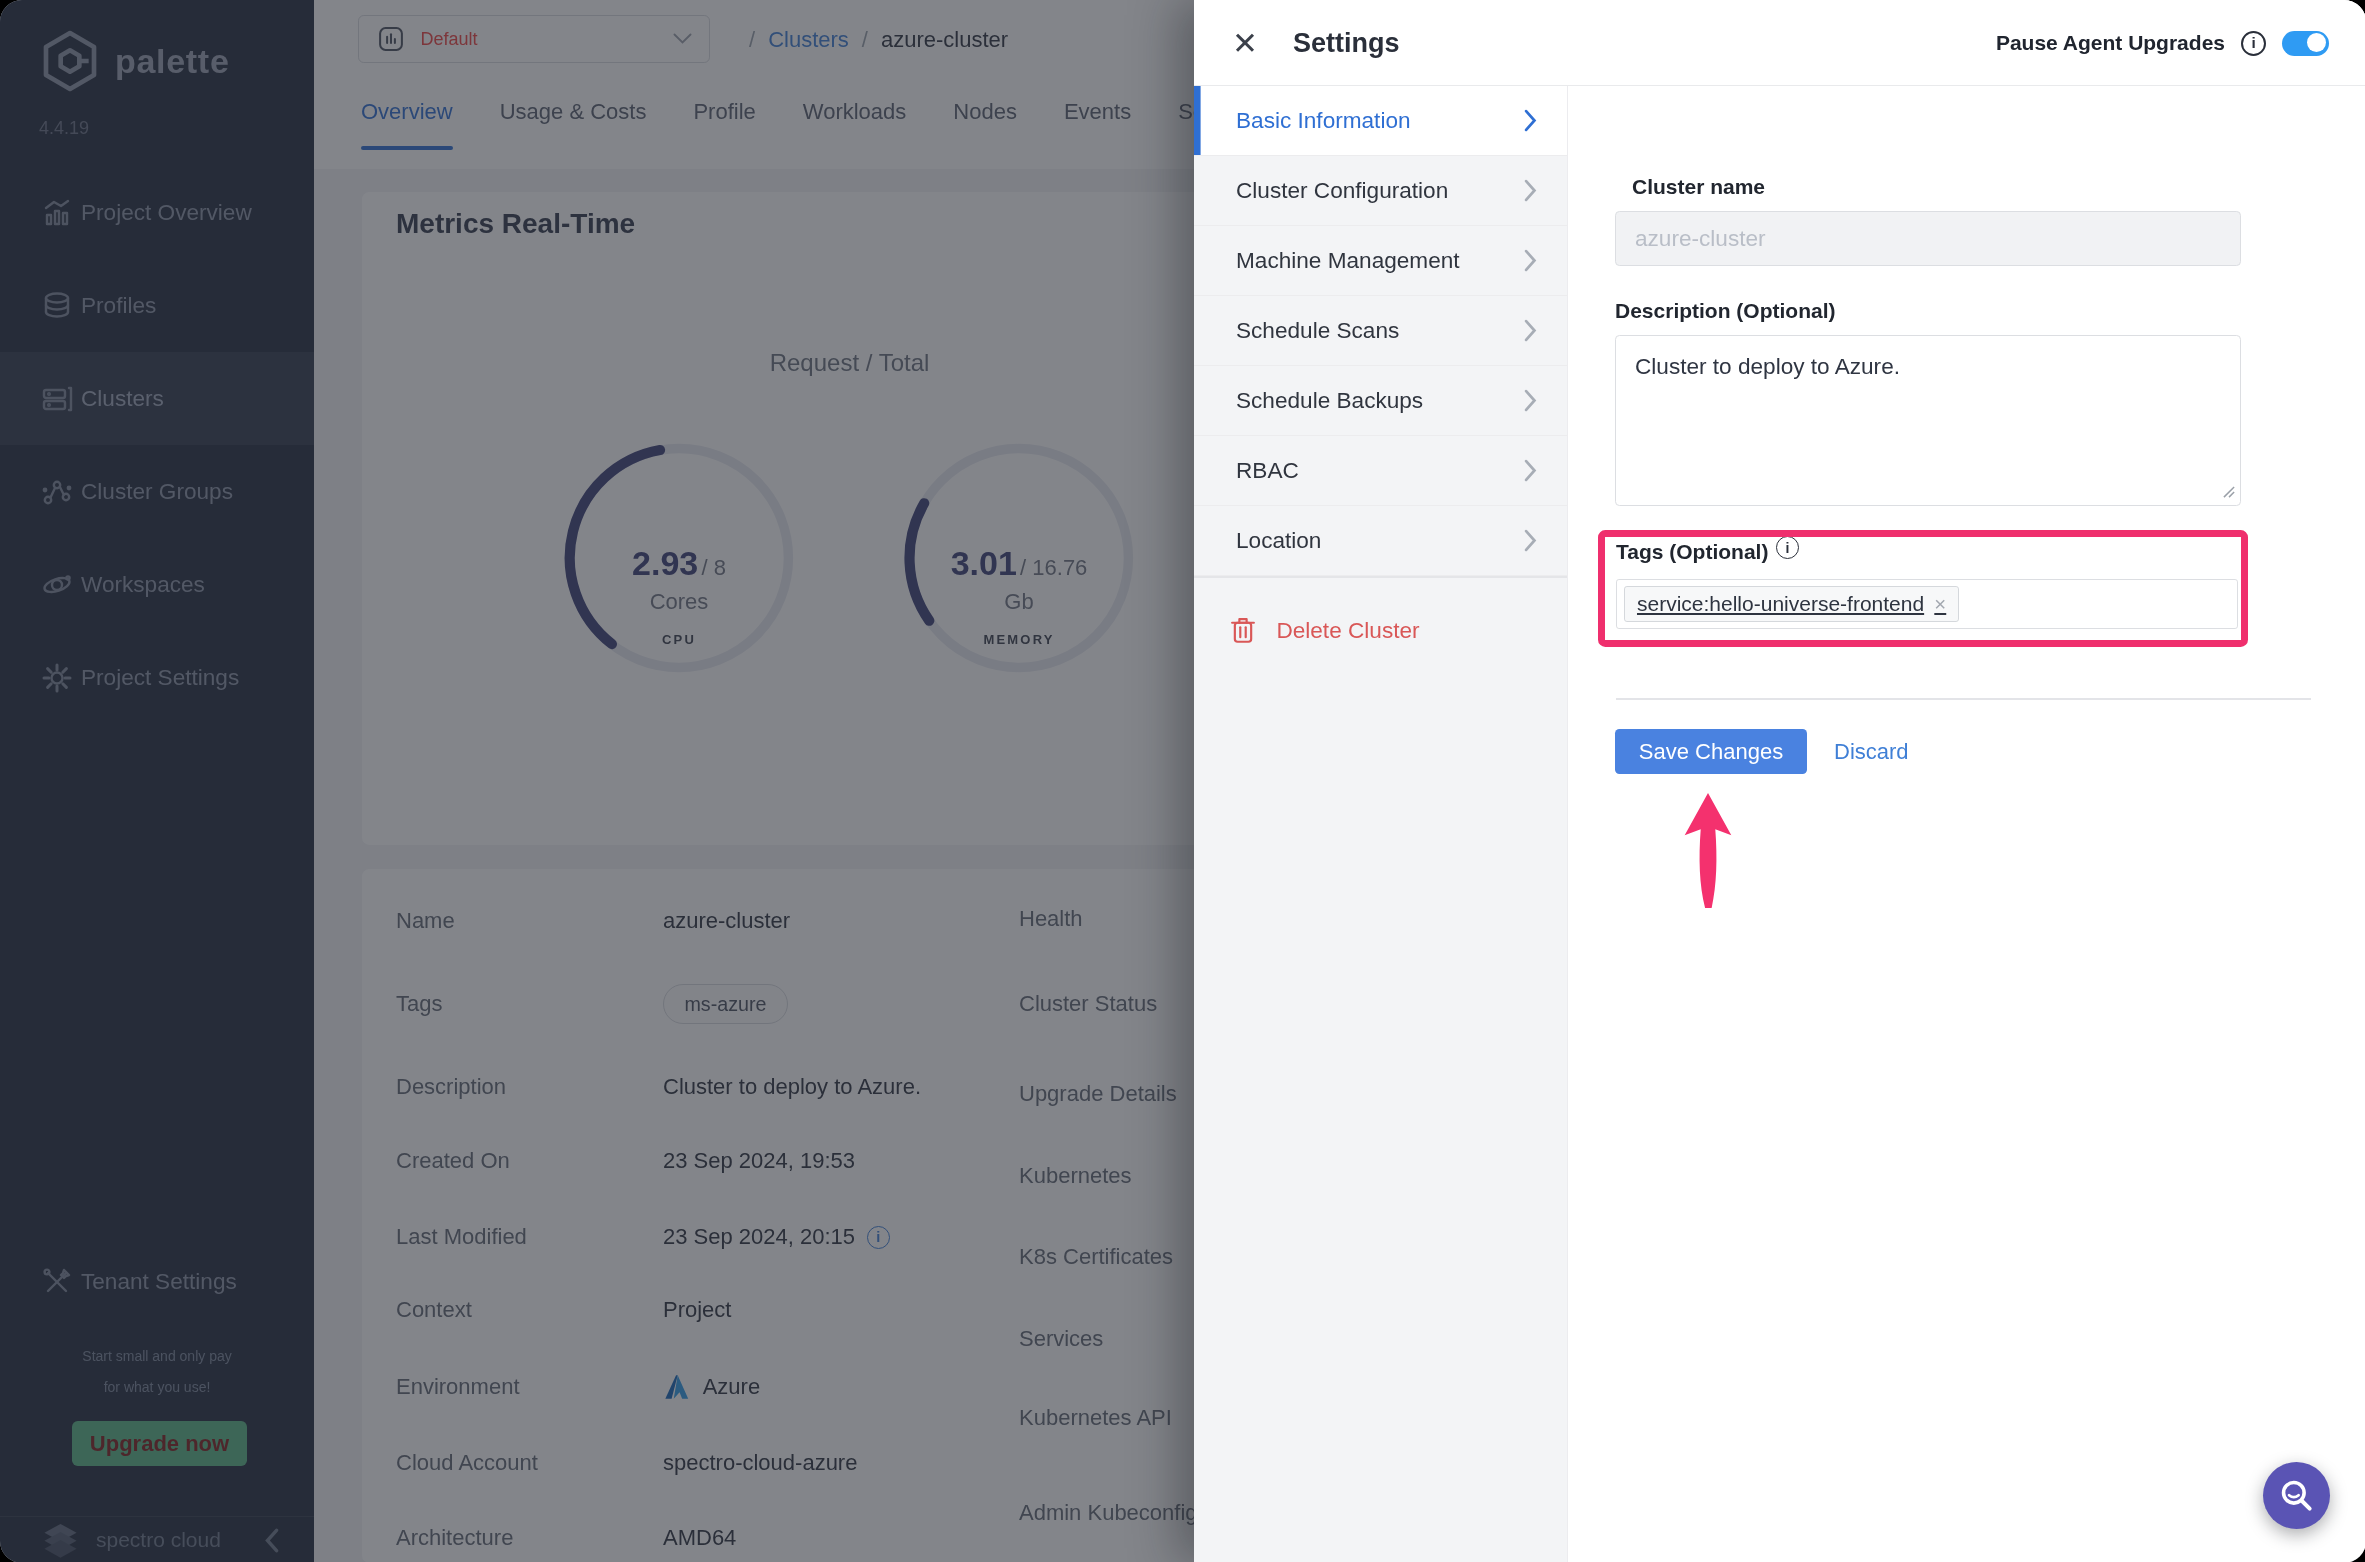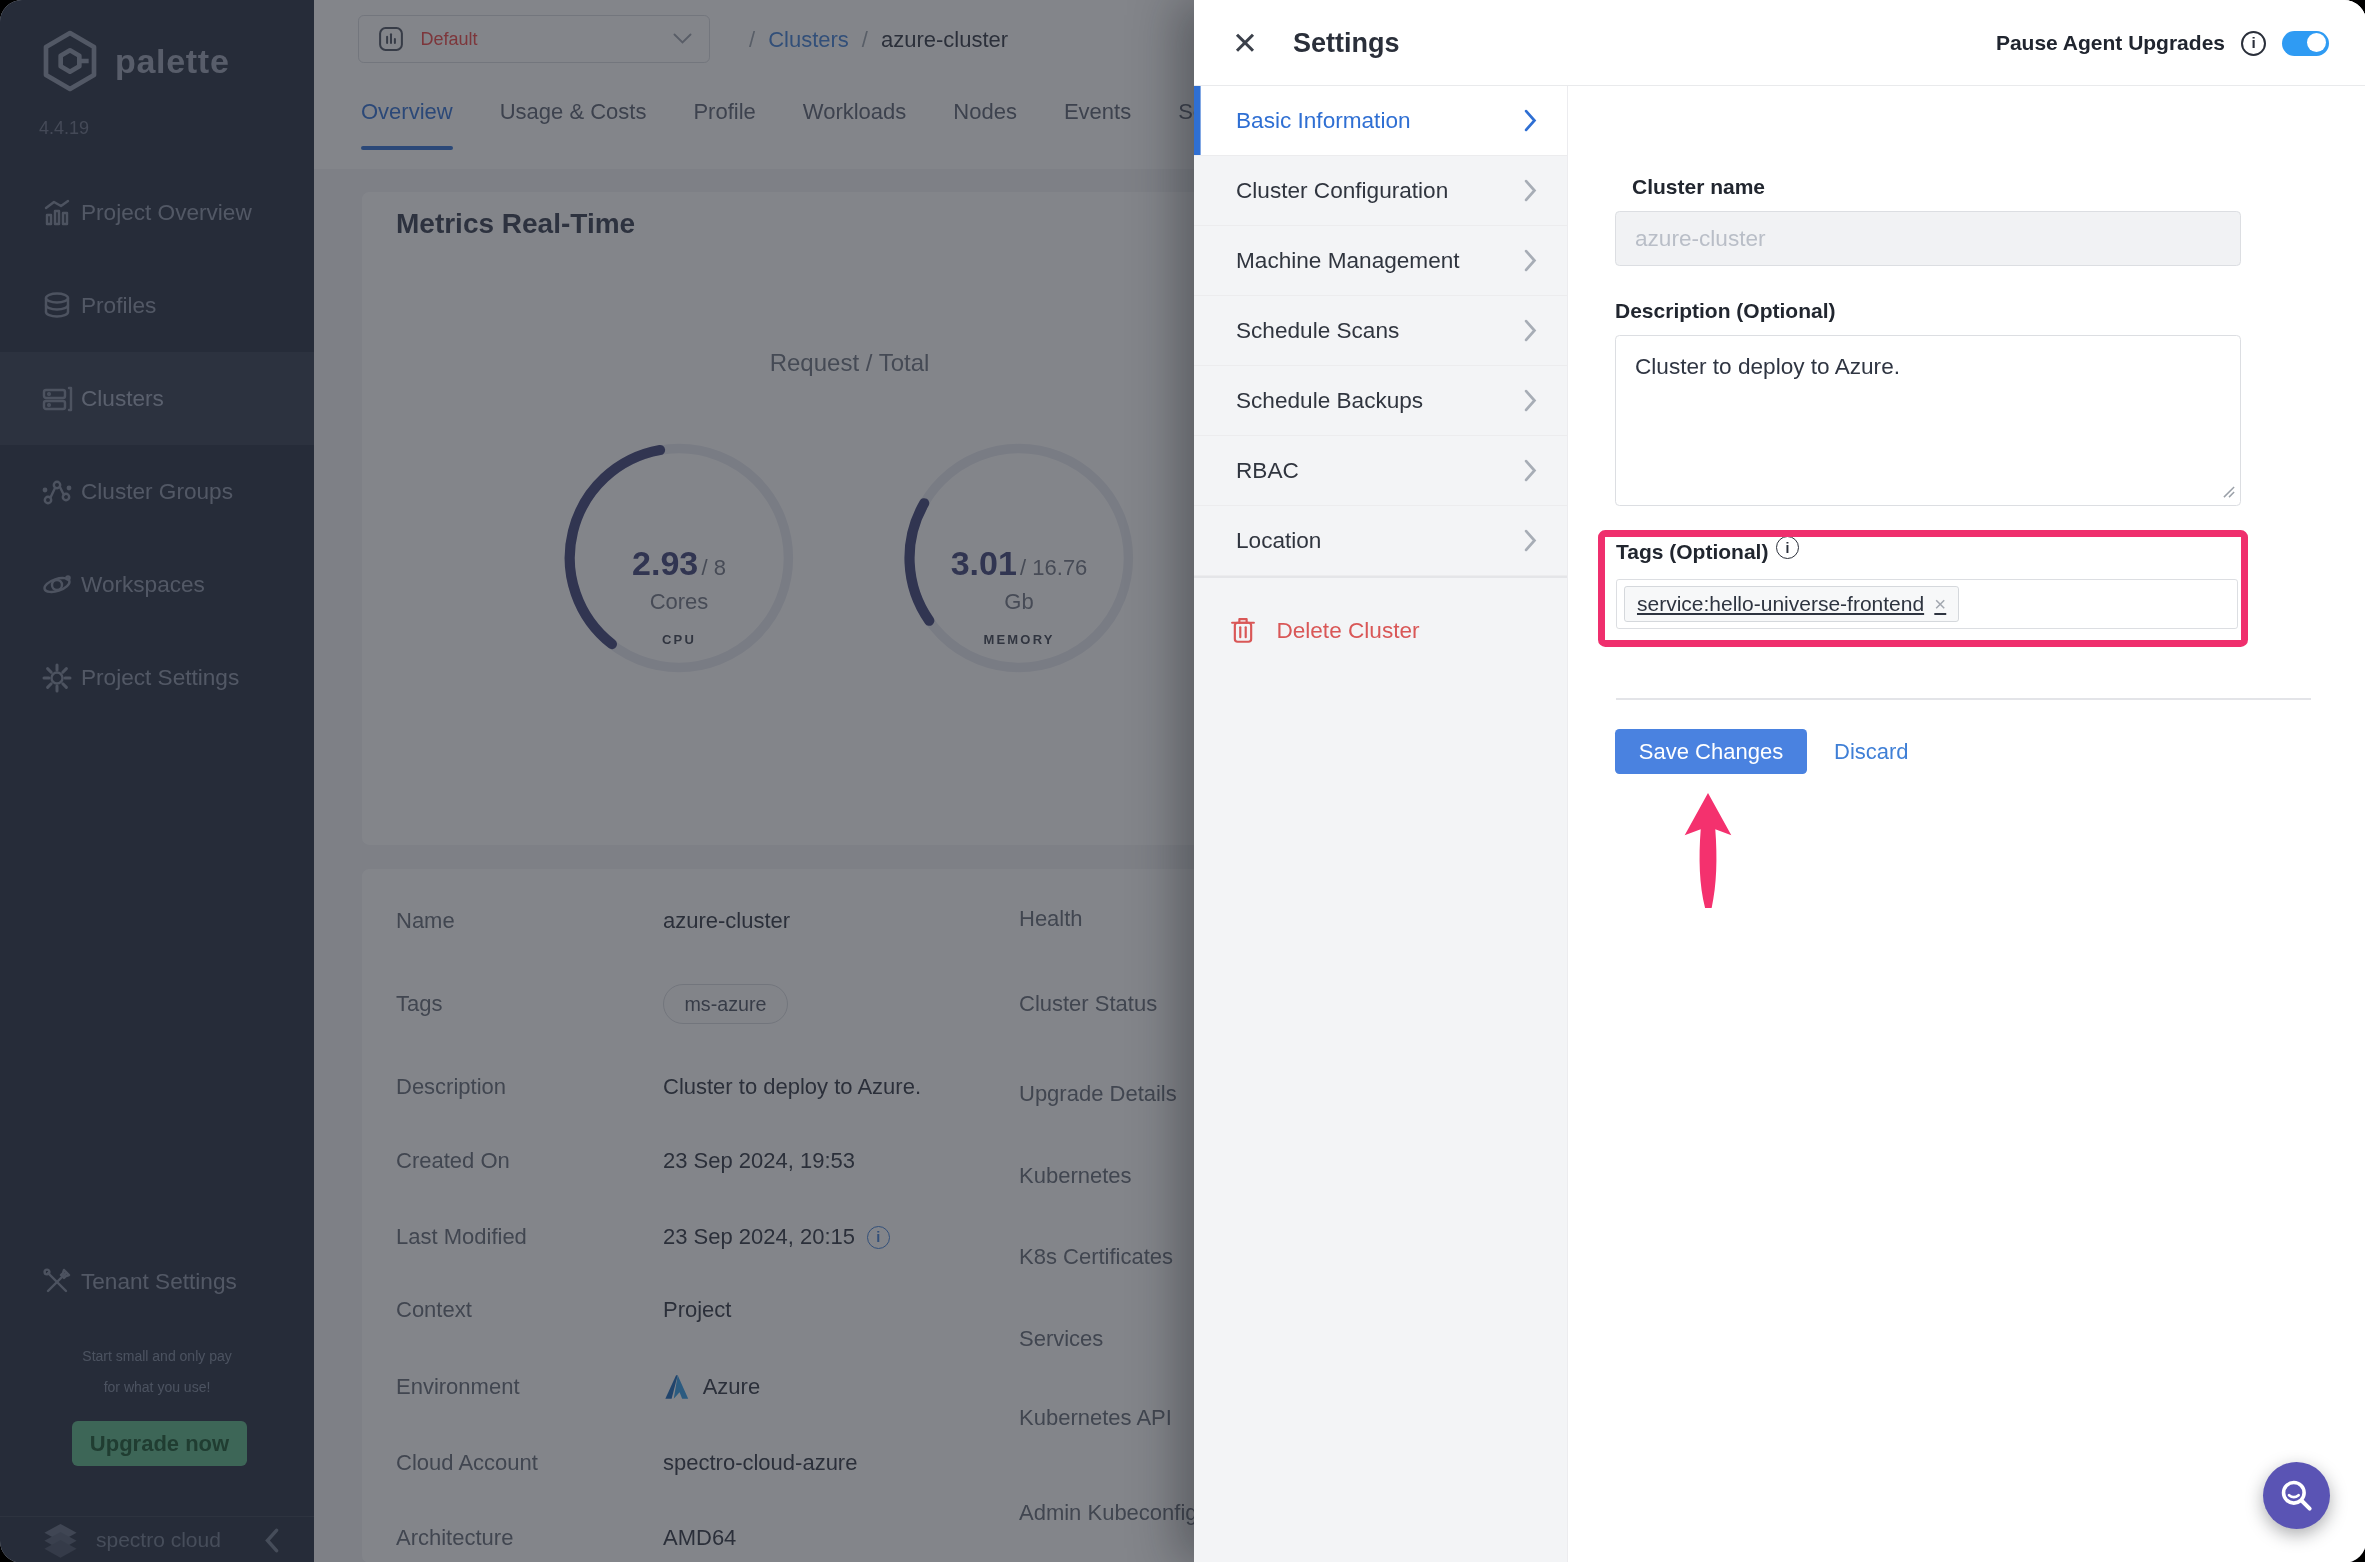--- a/index.html
+++ b/index.html
@@ -18,21 +18,21 @@
   .sb-item{ display:flex; align-items:center; height:93px; padding-left:41px; gap:8px;
             color:#8b94a8; font-size:22.6px; cursor:pointer; }
   .sb-item.active{ background:#313a4d; color:#9ea7bb; }
   .sb-icon{ width:32px; height:32px; flex:0 0 32px; }
   .sb-icon svg{ width:32px; height:32px; stroke:#7e889c; fill:none; stroke-width:2.4;
                 stroke-linecap:round; stroke-linejoin:round; }
   .tenant{ position:absolute; left:0; top:1235px; width:314px; }
   .promo{ position:absolute; left:0; top:1341px; width:314px; text-align:center;
           color:#7b879c; font-size:14px; line-height:31px; }
   .upgrade-btn{ position:absolute; left:72px; top:1421px; width:175px; height:45px;
-                background:#58b586; color:#14532d; border:none; border-radius:5.8px;
+                background:#58b586; color:#7f1d1d; border:none; border-radius:5.8px;
                 font-size:22px; font-weight:600; font-family:inherit; cursor:pointer; }
   .sb-footer{ position:absolute; left:0; top:1516px; width:314px; height:47px;
               border-top:0.7px solid rgba(255,255,255,0.08); display:flex; align-items:center; }
   .sb-footer-text{ margin-left:13px; color:#6f7a8e; font-size:21px; }
   .collapse{ position:absolute; right:34px; }
 
   
   .main{ position:absolute; left:314px; top:0; right:0; bottom:0; z-index:1; }
   .topbar{ position:absolute; left:0; top:0; right:0; height:169px; background:#ffffff; }
   .proj-select{ position:absolute; left:44px; top:15.3px; width:352px; height:48px;

